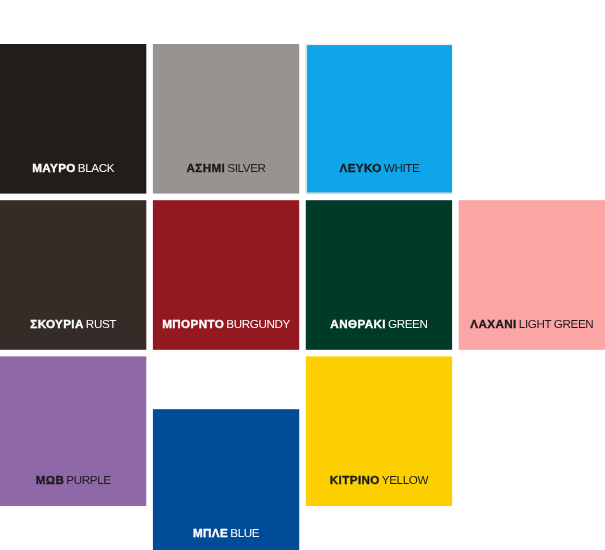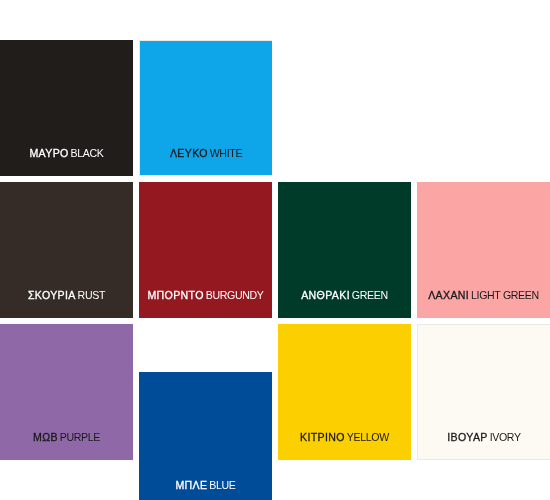--- a/index.html
+++ b/index.html
@@ -13,32 +13,35 @@
   .row{display:flex;margin-bottom:6px;}
   .row:last-child{margin-bottom:0;}
   .sw{position:relative;box-sizing:border-box;height:136px;width:133px;margin-right:6px;}
   .sw:last-child{margin-right:0;}
   .sw.hairline{border:1px solid #eaeae8;border-right:0;}
   .lbl{
     position:absolute;left:0;right:0;bottom:16px;height:14px;line-height:14px;
     text-align:center;font-size:10.6px;letter-spacing:-0.05px;white-space:nowrap;
   }
   .sw.hairline .lbl{bottom:15px;}
-  .gr{font-weight:400;-webkit-text-stroke:0.3px currentColor;letter-spacing:0.35px;}
+  .gr{font-weight:700;-webkit-text-stroke:0.3px currentColor;letter-spacing:0.35px;}
   .sp{display:inline-block;width:1.9px;}
   .en{font-weight:400;letter-spacing:-0.35px;}
 </style>
 </head>
 <body style="background: rgb(255, 255, 255);">
 
 <div id="palette">
 
   <div class="row">
     <div class="sw" style="background: rgb(33, 29, 26);">
       <div class="lbl" style="color: rgb(255, 255, 255);"><span class="gr">ΜΑΥΡΟ</span><span class="sp"></span><span class="en">BLACK</span></div>
+    </div>
+    <div class="sw" style="background: rgb(150, 147, 144);">
+      <div class="lbl" style="color: rgb(26, 26, 26);"><span class="gr">ΑΣΗΜΙ</span><span class="sp"></span><span class="en">SILVER</span></div>
     </div>
     <div class="sw hairline" style="background: #0ea5e9; border-color: rgb(234, 234, 232);">
       <div class="lbl" style="color: rgb(26, 26, 26);"><span class="gr">ΛΕΥΚΟ</span><span class="sp"></span><span class="en">WHITE</span></div>
     </div>
   </div>
 
   <div class="row">
     <div class="sw" style="background: rgb(54, 44, 39);">
       <div class="lbl" style="color: rgb(255, 255, 255);"><span class="gr">ΣΚΟΥΡΙΑ</span><span class="sp"></span><span class="en">RUST</span></div>
     </div>
@@ -56,18 +59,15 @@
   <div class="row">
     <div class="sw" style="background: rgb(143, 104, 168);">
       <div class="lbl" style="color: rgb(26, 26, 26);"><span class="gr">ΜΩΒ</span><span class="sp"></span><span class="en">PURPLE</span></div>
     </div>
     <div class="sw" style="background: rgb(1, 76, 153); margin-top: 48px;">
       <div class="lbl" style="color: rgb(255, 255, 255);"><span class="gr">ΜΠΛΕ</span><span class="sp"></span><span class="en">BLUE</span></div>
     </div>
     <div class="sw" style="background: rgb(252, 207, 0); padding-left: 43px;">
       <div class="lbl" style="color: rgb(26, 26, 26);"><span class="gr">ΚΙΤΡΙΝΟ</span><span class="sp"></span><span class="en">YELLOW</span></div>
     </div>
-    <div class="sw hairline" style="background: rgb(252, 250, 242); border-color: rgb(234, 234, 232);">
-      <div class="lbl" style="color: rgb(26, 26, 26);"><span class="gr">ΙΒΟΥΑΡ</span><span class="sp"></span><span class="en">IVORY</span></div>
-    </div>
   </div>
 
 </div>
 
 </body></html>

